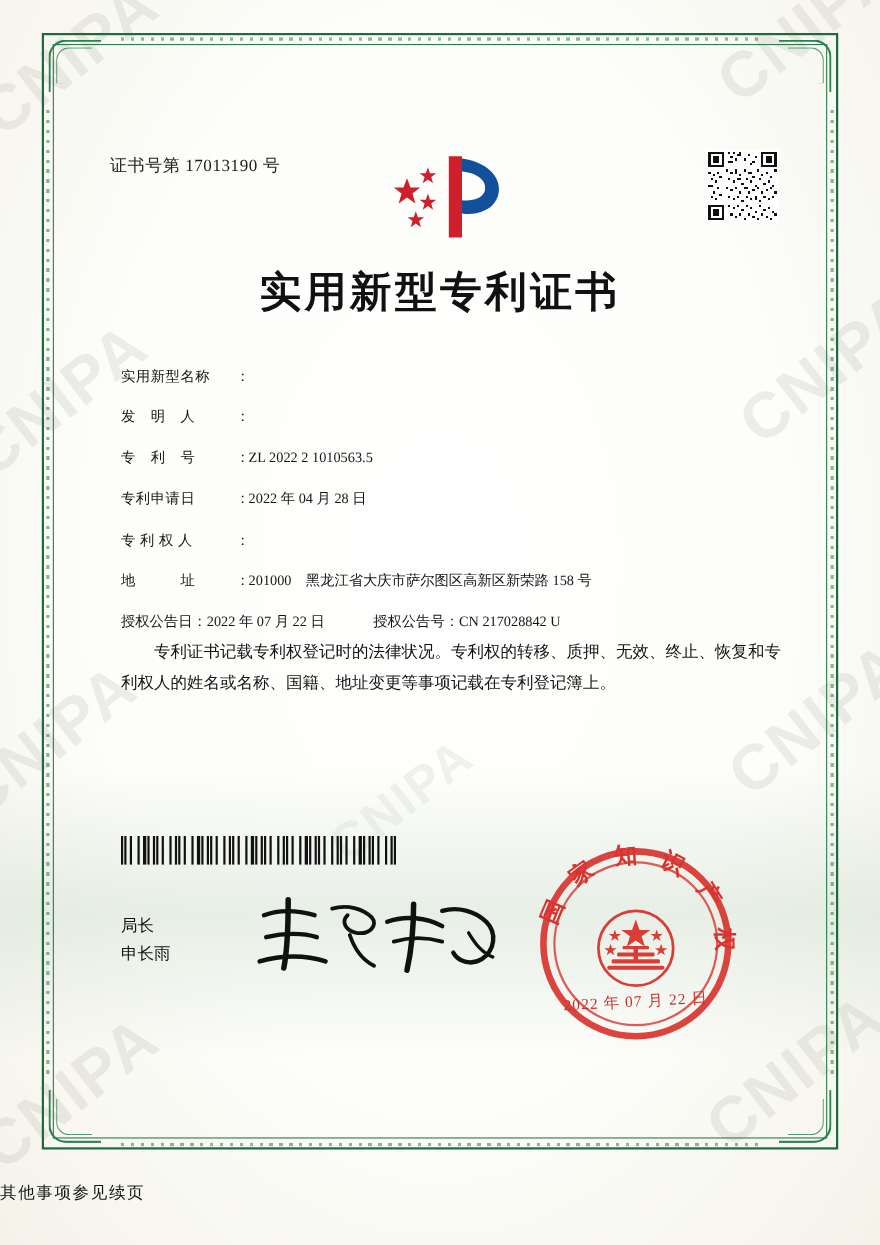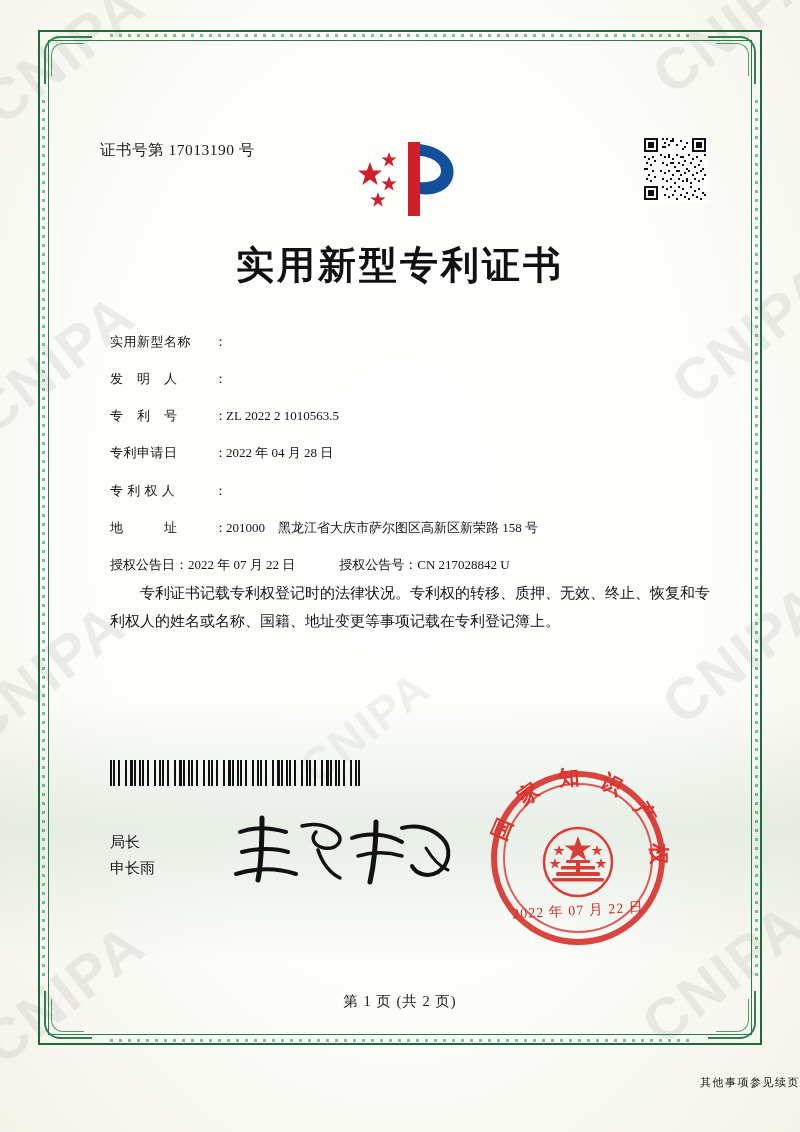--- a/index.html
+++ b/index.html
@@ -230,22 +230,22 @@
     left: 0; right: 0; top: 952px;
     text-align: center;
     font-size: 14.5px;
     color: #1a1a1a;
     letter-spacing: 1px;
   }
 
   .footnote {
     position: absolute;
     left: 0; right: 0; top: 1075px;
-    text-align: right;
-    font-size: 11px;
+    text-align: left;
+    font-size: 15px;
     color: #141414;
     letter-spacing: 1.5px;
   }
 </style>
 </head>
 <body>
 
 <div id="page">
 
   <div class="wm-layer">
@@ -555,17 +555,16 @@
             <rect x="-17" y="4" width="34" height="3.5" rx="1.2"></rect>
             <rect x="-12" y="-2" width="24" height="3" rx="1"></rect>
             <rect x="-2" y="-2" width="4" height="14"></rect>
             <rect x="-26" y="16" width="52" height="3.5" rx="1.5"></rect>
           </g>
         </g>
       </svg>
     </div>
     <div class="seal-date">2022 年 07 月 22 日</div>
 
-    <div class="pageno">第 1 页 (共 2 页)</div>
   </div>
 
   <div class="footnote">其他事项参见续页</div>
 </div>
 
 </body></html>

